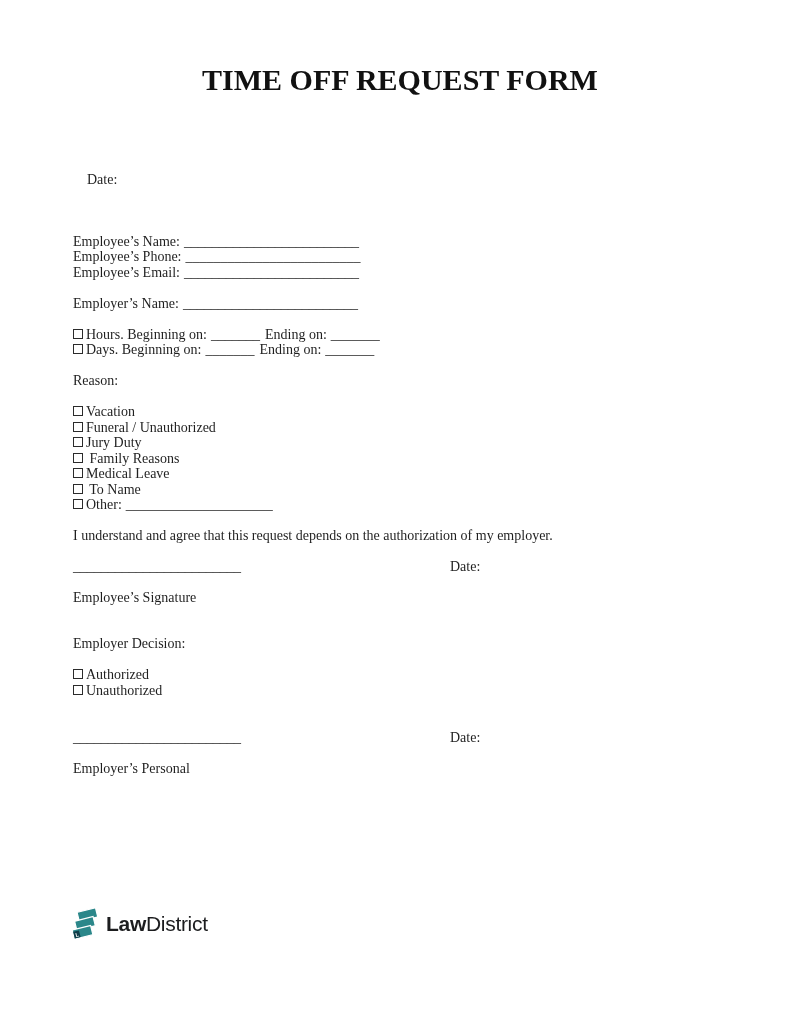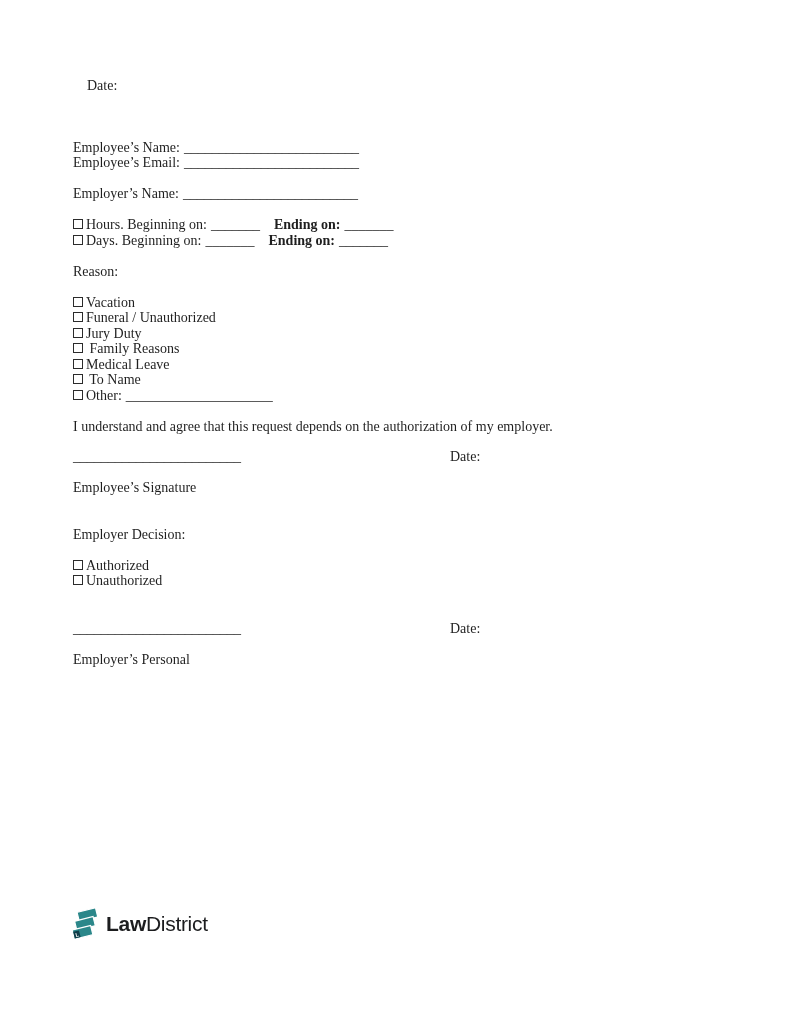--- a/index.html
+++ b/index.html
@@ -36,21 +36,21 @@
   .cbx {
     display: inline-block;
     width: 8px;
     height: 8px;
     border: 1px solid #2b2b2b;
     margin-right: 3px;
     vertical-align: 0px;
     background: #ffffff;
   }
   .cb-label { white-space: pre-wrap; text-align: center; }
-  .mid-label { margin-left: 14px; font-weight: bold; }
+  .mid-label { margin-left: 5px; }
   .sig-row { position: relative; min-height: 15.5px; }
   .sig-date { position: absolute; left: 377px; top: 0; }
   .logo {
     position: absolute;
     left: 71px;
     top: 908px;
     display: flex;
     align-items: center;
     gap: 5px;
     font-family: "Liberation Sans", "DejaVu Sans", sans-serif;
@@ -61,27 +61,29 @@
     color: #1c1d1f;
     letter-spacing: -0.3px;
   }
   .logo-text .bold { font-weight: bold; }
 </style>
 </head>
 <body>
 
 <div class="page">
 
+  <h1 class="title">TIME OFF REQUEST FORM</h1>
 
   <div class="line mb2">
     <span>Date:</span>
   </div>
 
   <div class="mb1">
     <div class="line"><span>Employee’s Name:</span><span class="blank gap">_________________________</span></div>
+    <div class="line"><span>Employee’s Phone:</span><span class="blank gap">_________________________</span></div>
     <div class="line"><span>Employee’s Email:</span><span class="blank gap">_________________________</span></div>
   </div>
 
   <div class="line mb1"><span>Employer’s Name:</span><span class="blank gap">_________________________</span></div>
 
   <div class="mb1">
     <div class="line"><span class="cbx"></span><span class="cb-label">Hours. Beginning on:</span><span class="blank gap">_______</span><span class="mid-label">Ending on:</span><span class="blank gap">_______</span></div>
     <div class="line"><span class="cbx"></span><span class="cb-label">Days. Beginning on:</span><span class="blank gap">_______</span><span class="mid-label">Ending on:</span><span class="blank gap">_______</span></div>
   </div>
 

